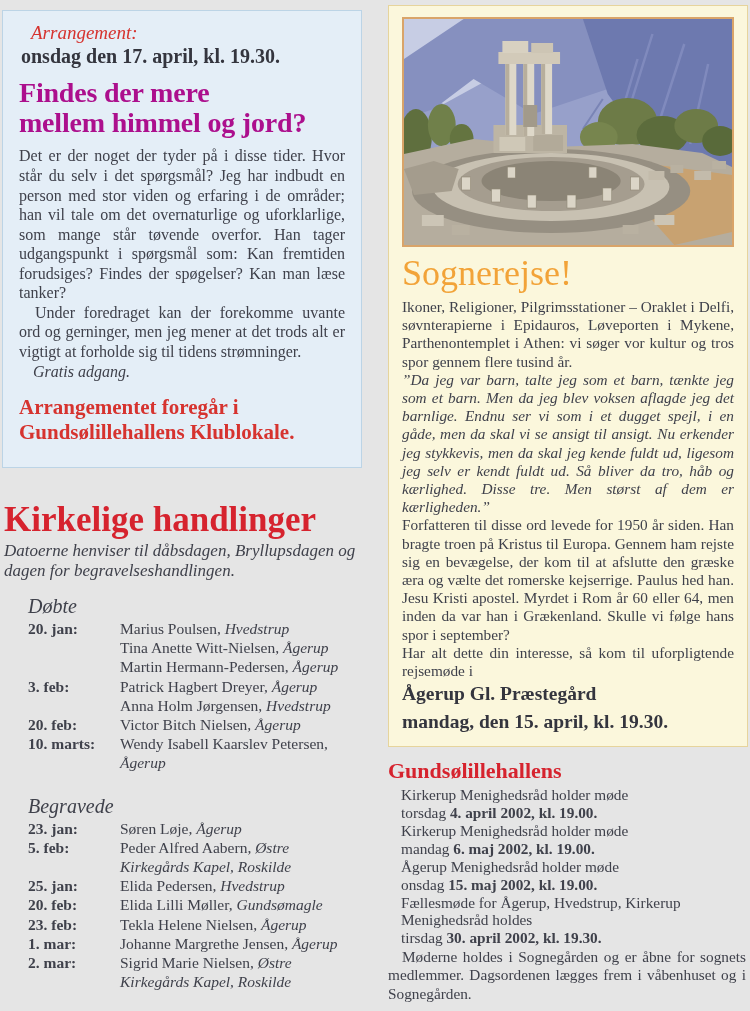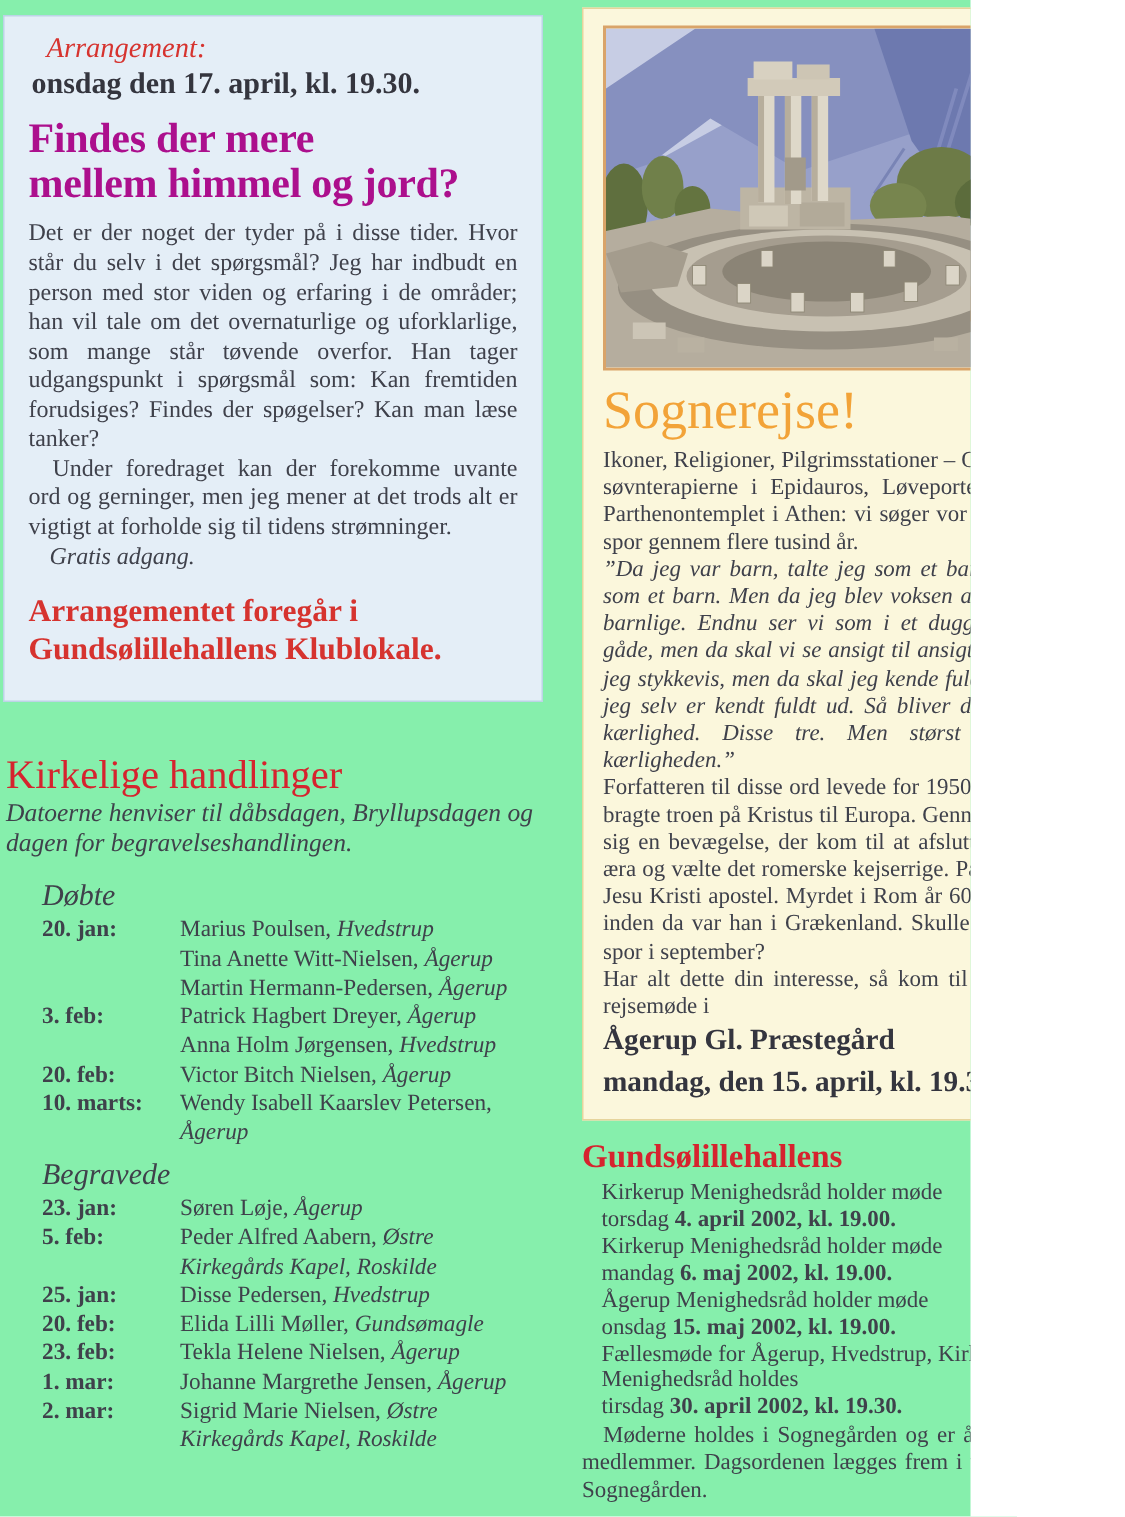--- a/index.html
+++ b/index.html
@@ -1,20 +1,19 @@
 <!DOCTYPE html>
 <html lang="da"><head>
 <meta charset="utf-8">
 <style>
   html,body{margin:0;padding:0;background:#ffffff;}
   .page{
-    position:relative;width:607px;height:1011px;overflow:hidden;
-    background:#86efac;color:#3f414b;
+    position:relative;width:750px;height:1011px;overflow:hidden;
+    background:#e5e5e5;color:#3f414b;
     font-family:"Liberation Serif","DejaVu Serif",serif;
-    padding-left:40px;
   }
   .col-left{position:absolute;left:0;top:0;width:366px;}
   .col-right{position:absolute;left:388px;top:0;width:360px;}
 
   
   .event-box{
     margin:10px 4px 0 2px;background:#e4eef7;border:1px solid #bcd4e6;
     padding:11px 16px 12px;box-sizing:border-box;min-height:458px;
   }
   .event-label{color:#d6332f;font-style:italic;font-size:19px;margin:0 0 1px 12px;}
@@ -26,30 +25,30 @@
   .event-para{font-size:16px;line-height:1.22;text-align:justify;margin:0;}
   .event-para.indent{text-indent:16px;}
   .gratis{font-style:italic;font-size:16px;margin:2px 0 0 14px;}
   .event-venue{
     color:#d6332f;font-weight:bold;font-size:21px;line-height:1.2;
     margin:14px 0 0 0;white-space:pre-line;
   }
 
   
   .section-kirkelige{margin:34px 4px 0 4px;}
-  .red-heading{color:#d6232e;font-weight:normal;font-size:27px;margin:0 0 2px 0;line-height:1.05;}
+  .red-heading{color:#d6232e;font-weight:bold;font-size:35px;margin:0 0 2px 0;line-height:1.05;}
   .kirk-sub{font-style:italic;font-size:17px;line-height:1.18;margin:0 0 14px 0;}
   .reg-label{font-style:italic;font-size:20px;margin:0 0 1px 24px;}
   .reg-table{margin-left:24px;font-size:15.5px;line-height:1.24;}
   .reg-row{display:flex;}
   .reg-date{width:92px;flex:none;font-weight:bold;}
   .reg-names{flex:1;}
   .name-line{display:block;}
   .place{font-style:italic;}
-  .buried-block{margin-top:8px;}
+  .buried-block{margin-top:22px;}
 
   
   .trip-box{
     margin-top:5px;background:#fbf7dc;border:1px solid #e6d49c;
     padding:11px 13px 13px;box-sizing:border-box;
   }
   .photo-frame{border:2px solid #d9a469;height:226px;margin-bottom:8px;overflow:hidden;}
   .photo-frame svg{display:block;width:100%;height:100%;}
   .trip-heading{color:#f2a338;font-weight:normal;font-size:36px;line-height:1.0;margin:0 0 7px 0;}
   .trip-para{font-size:15.3px;line-height:1.19;text-align:justify;margin:0;}
@@ -131,21 +130,21 @@
           </div>
           <div class="reg-row">
             <span class="reg-date">5. feb:</span>
             <span class="reg-names">
               <span class="name-line"><span>Peder Alfred Aabern,</span> <i class="place">Østre Kirkegårds Kapel, Roskilde</i></span>
             </span>
           </div>
           <div class="reg-row">
             <span class="reg-date">25. jan:</span>
             <span class="reg-names">
-              <span class="name-line"><span>Disse Pedersen,</span> <i class="place">Hvedstrup</i></span>
+              <span class="name-line"><span>Elida Pedersen,</span> <i class="place">Hvedstrup</i></span>
             </span>
           </div>
           <div class="reg-row">
             <span class="reg-date">20. feb:</span>
             <span class="reg-names">
               <span class="name-line"><span>Elida Lilli Møller,</span> <i class="place">Gundsømagle</i></span>
             </span>
           </div>
           <div class="reg-row">
             <span class="reg-date">23. feb:</span>

